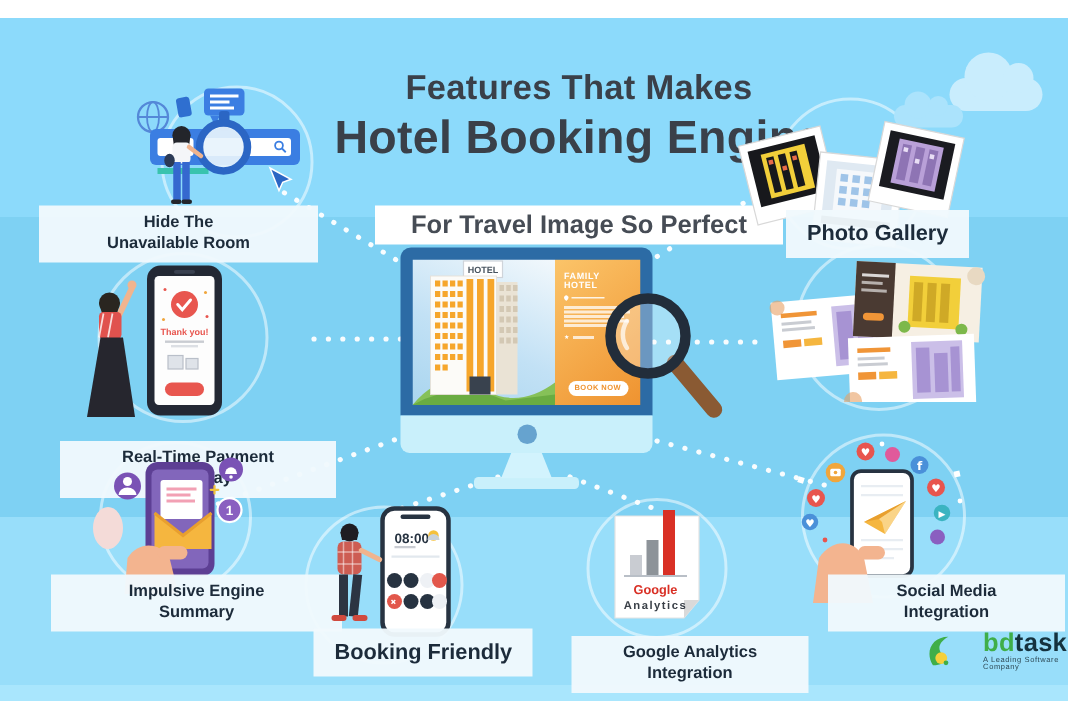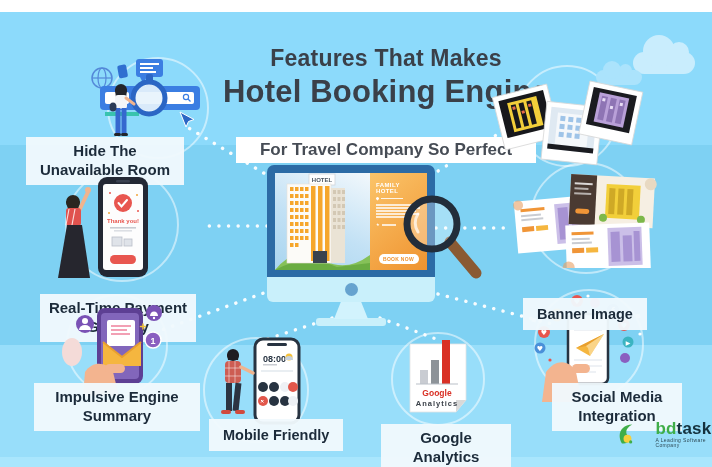--- a/index.html
+++ b/index.html
@@ -30,21 +30,21 @@
 
   
   .title{position:absolute;left:120px;right:60px;top:33px;text-align:center;color:#3a4049}
   .title .t1{font-size:23px;font-weight:800;letter-spacing:.2px}
   .title .t2{font-size:31px;font-weight:800;margin-top:2px;letter-spacing:.2px}
   .title .band{display:inline-block;margin-top:9px;background:#ffffff;padding:3px 24px;
                font-size:17px;font-weight:600;color:#464c55}
 
   
   .flabel{position:absolute;background:rgba(240,249,253,.96);color:#1c2b3a;font-weight:700;
-          text-align:center;white-space:pre-line;line-height:1.25;padding:5px 8px;font-size:15px}
+          text-align:center;white-space:pre-line;line-height:1.25;padding:5px 22px;font-size:11px}
   .flabel.big{font-size:14.5px;padding:7px 14px}
 
   .illus{position:absolute}
 
   
   .monitor{position:absolute;left:267px;top:153px;width:168px}
   .mframe{background:#2c6ba5;border-radius:7px 7px 0 0;padding:8px 8px 7px}
   .mview{display:flex;height:97px;overflow:hidden;position:relative}
   .scene{flex:1;position:relative;background:linear-gradient(205deg,#f2f8fc 0%,#c2e1f5 55%,#a9d5ef 100%);overflow:hidden}
   .panel{width:57px;background:linear-gradient(140deg,#fbc469,#ef9330);display:flex;flex-direction:column;
@@ -98,21 +98,21 @@
       <path d="M430,164 L498,122"></path>
     </g>
   </svg>
 
   <div class="cloud big"></div>
   <div class="cloud small"></div>
 
   <div class="title">
     <div class="t1">Features That Makes</div>
     <div class="t2">Hotel Booking Engine</div><br>
-    <div class="band">For Travel Company So Perfect</div>
+    <div class="band">For Travel Image So Perfect</div>
   </div>
 
   <div class="monitor">
     <div class="mframe">
       <div class="mview">
         <div class="scene">
           <svg width="95" height="97" viewBox="0 0 95 97">
             <path d="M0,97 Q22,70 50,88 Q72,99 95,82 L95,97 Z" fill="#86c158"></path>
             <path d="M0,97 Q30,80 62,94 L95,90 L95,97 Z" fill="#6aac42"></path>
             <rect x="34" y="1" width="26" height="11" fill="#ffffff" stroke="#cfd4da" stroke-width="0.8"></rect>
@@ -355,21 +355,21 @@
         <line x1="20" y1="33" x2="36" y2="33"></line>
           <line x1="20" y1="41" x2="36" y2="41"></line>
       </g>
       <line x1="36" y1="32" x2="48" y2="38" stroke="#f0b48e" stroke-width="3.5" stroke-linecap="round"></line>
       <rect x="21" y="48" width="6" height="28" fill="#2c3442"></rect>
       <rect x="29" y="48" width="6" height="28" transform="rotate(6 32 62)" fill="#2c3442"></rect>
       <rect x="16" y="75" width="10" height="4" rx="2" fill="#d04a3e"></rect>
       <rect x="30" y="75" width="10" height="4" rx="2" fill="#d04a3e"></rect>
     </g>
   </svg>
-  <div class="flabel big" style="left:209px;top:407px">Mobile Friendly</div>
+  <div class="flabel big" style="left:209px;top:407px">Booking Friendly</div>
 
   <svg class="illus" style="left:400px;top:326px" width="78" height="80" viewBox="0 0 78 80">
     <g>
       <path d="M10,6 H66 V62 L56,74 H10 Z" fill="#ffffff" stroke="#e3e3e3" stroke-width="0.8"></path>
       <path d="M66,62 L56,62 L56,74 Z" fill="#d9d9d9"></path>
       <rect x="20" y="32" width="8" height="14" fill="#c9ccd2"></rect>
       <rect x="31" y="22" width="8" height="24" fill="#8d9399"></rect>
       <rect x="42" y="2" width="8" height="44" fill="#d93025"></rect>
       <line x1="16" y1="46" x2="58" y2="46" stroke="#b9bfc7" stroke-width="1.2"></line>
       <text x="37" y="58" font-size="8.5" font-weight="bold" fill="#d93025" text-anchor="middle">Google</text>
@@ -469,21 +469,20 @@
         <rect x="78" y="79" width="12" height="5" fill="#f5b63f"></rect>
       <rect x="100" y="60" width="34" height="38" fill="#cbbfe8"></rect>
       <g fill="#a793d3">
           <rect x="103" y="64" width="9" height="30"></rect>
           <rect x="115" y="68" width="9" height="26"></rect>
           <rect x="126" y="64" width="6" height="30"></rect>
         </g>
       <circle cx="60" cy="98" r="6" fill="#e8a064" opacity=".6"></circle>
     </g>
   </svg>
-  <div class="flabel big" style="left:523px;top:286px">Banner Image</div>
 
   <svg class="illus" style="left:486px;top:60px" width="162" height="105" viewBox="0 0 162 105">
     <g transform="rotate(-14 40 45)">
       <rect x="12" y="18" width="56" height="54" fill="#ffffff" stroke="#d8d8d8" stroke-width="0.8"></rect>
       <rect x="17" y="23" width="46" height="38" fill="#17181c"></rect>
       <rect x="25" y="27" width="30" height="30" fill="#f2cf3a"></rect>
       <g fill="#17181c">
           <rect x="28" y="30" width="5" height="24"></rect>
           <rect x="36" y="30" width="5" height="24"></rect>
           <rect x="44" y="30" width="5" height="24"></rect>
@@ -520,20 +519,21 @@
           <rect x="122" y="26" width="6" height="24"></rect>
           <rect x="131" y="26" width="6" height="24"></rect>
         </g>
       <g fill="#e9def5">
           <rect x="114" y="28" width="3" height="3"></rect>
           <rect x="123" y="34" width="3" height="3"></rect>
           <rect x="132" y="29" width="3" height="3"></rect>
         </g>
     </g>
   </svg>
+  <div class="flabel big" style="left:524px;top:128px">Photo Gallery</div>
 
   <div class="bdtask">
     <svg width="22" height="28" viewBox="0 0 22 28">
       <path d="M5,26 C-2,15 4,2 18,2 C9,7 9,13 13,17 C17,21 15,26 5,26 Z" fill="#3fae49"></path>
       <circle cx="12" cy="20" r="5" fill="#f5d03c"></circle>
       <circle cx="16" cy="24" r="2" fill="#3fae49"></circle>
     </svg>
     <div class="bdword">
       <div class="row1"><span class="g">bd</span><span class="d">task</span></div>
       <div class="row2">A Leading Software Company</div>

